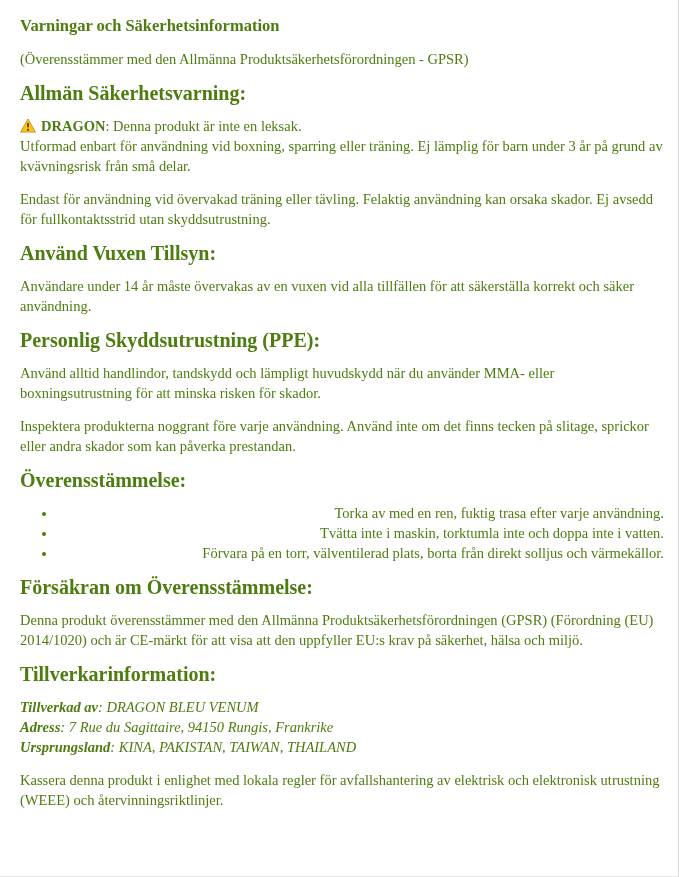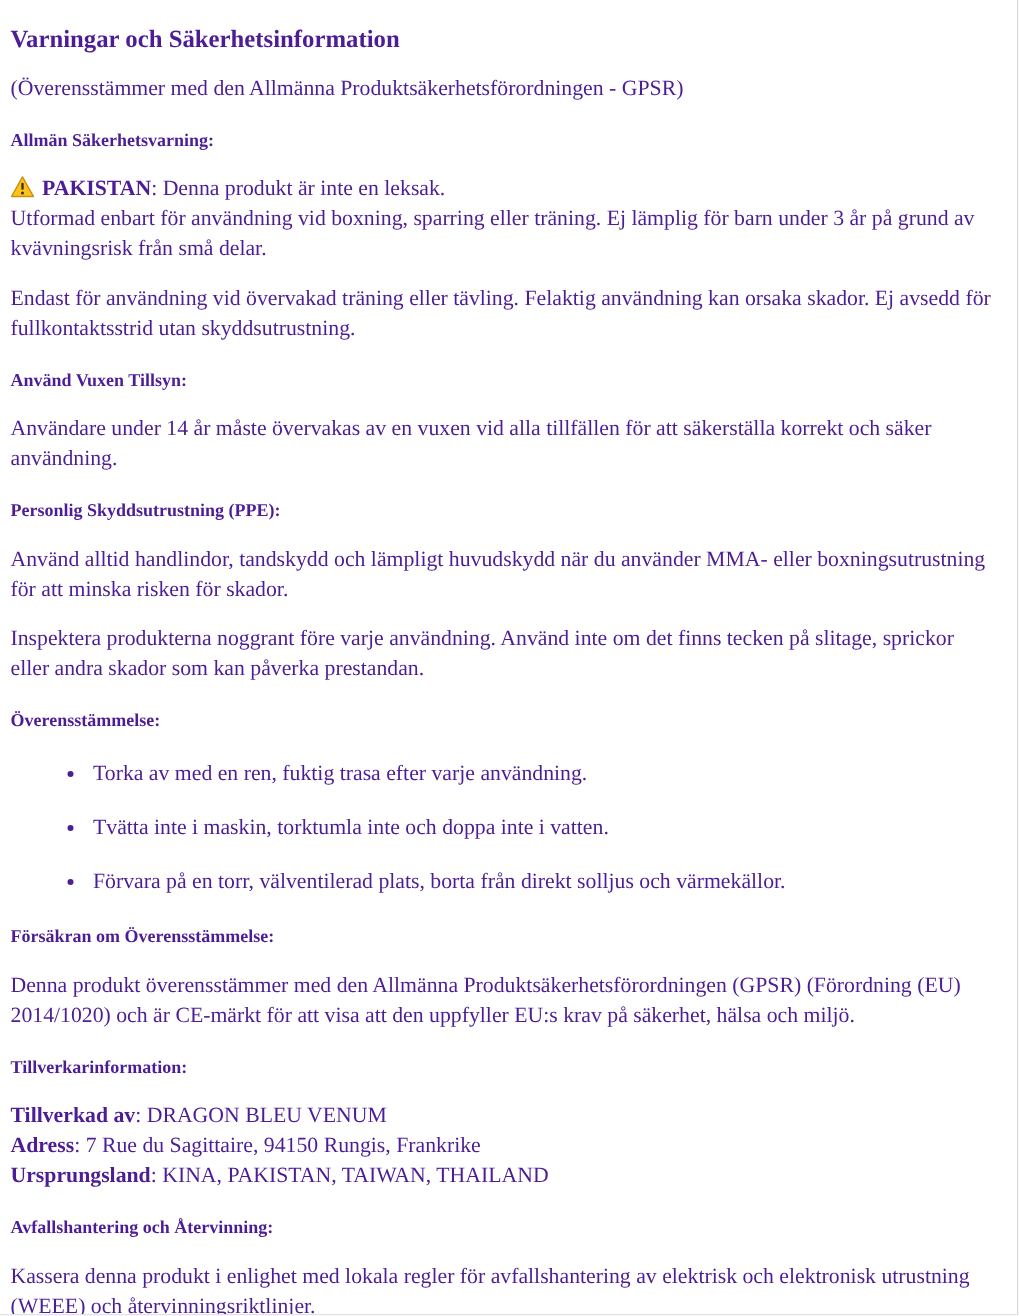--- a/index.html
+++ b/index.html
@@ -4,76 +4,76 @@
 <style>
   html, body { margin: 0; padding: 0; background: #ffffff; }
   .page {
     position: relative;
     width: 679px;
     height: 877px;
     box-sizing: border-box;
     background: #ffffff;
     border-right: 1px solid #d9d9d9;
     border-bottom: 1px solid #e4e4e4;
-    padding: 13px 14px 0 7px;
+    padding: 13px 14px 0 20px;
     overflow: hidden;
     font-family: "Liberation Serif", "DejaVu Serif", serif;
     font-size: 14.5px;
     line-height: 20px;
-    color: #4c1d95;
+    color: #4d7c0f;
   }
   .doc-title {
     font-size: 16.5px;
     line-height: 21px;
     font-weight: bold;
     margin: 2px 0 13px 0;
   }
   .para { margin: 13px 0; }
   .heading {
     font-weight: bold;
-    font-size: 12px;
+    font-size: 20px;
     margin: 14px 0 13px 0;
   }
   .heading.tight { margin-top: 14px; }
   .blockline { display: block; }
   .warn-icon {
     display: inline-block;
     vertical-align: -2px;
     margin-right: 5px;
     line-height: 0;
   }
   ul.bullets {
     margin: 13px 0 0 0;
     padding-left: 37px;
     list-style: disc outside;
   }
-  ul.bullets li { margin: 16px; padding-left: 2px; }
+  ul.bullets li { margin: 0; padding-left: 2px; text-align: right; }
   .mfr-rows { margin: 13px 0; }
-  .mfr-row { display: block; }
+  .mfr-row { display: block; font-style: italic; }
   b, strong { font-weight: bold; }
 </style>
 </head>
 <body>
 
 <div class="page">
 
   <h1 class="doc-title">Varningar och Säkerhetsinformation</h1>
 
   <p class="para">(Överensstämmer med den Allmänna Produktsäkerhetsförordningen - GPSR)</p>
 
   <h2 class="heading">Allmän Säkerhetsvarning:</h2>
   <p class="para">
     <span class="blockline">
       <span class="warn-icon">
         <svg width="16" height="15" viewBox="0 0 24 22" aria-hidden="true">
           <path d="M12 1.2 L23 20.8 H1 Z" fill="#fec21d" stroke="#c9920a" stroke-width="1.4" stroke-linejoin="round"></path>
           <rect x="10.85" y="7" width="2.3" height="7" rx="1.1" fill="#392b00"></rect>
           <circle cx="12" cy="17.2" r="1.5" fill="#392b00"></circle>
         </svg>
-      </span><strong>PAKISTAN</strong><span>: Denna produkt är inte en leksak.</span>
+      </span><strong>DRAGON</strong><span>: Denna produkt är inte en leksak.</span>
     </span>
     <span class="blockline">Utformad enbart för användning vid boxning, sparring eller träning. Ej lämplig för barn under 3 år på grund av kvävningsrisk från små delar.</span>
   </p>
 
   <p class="para">Endast för användning vid övervakad träning eller tävling. Felaktig användning kan orsaka skador. Ej avsedd för fullkontaktsstrid utan skyddsutrustning.</p>
 
   <h2 class="heading">Använd Vuxen Tillsyn:</h2>
   <p class="para">Användare under 14 år måste övervakas av en vuxen vid alla tillfällen för att säkerställa korrekt och säker användning.</p>
 
   <h2 class="heading">Personlig Skyddsutrustning (PPE):</h2>
@@ -91,16 +91,15 @@
   <h2 class="heading tight">Försäkran om Överensstämmelse:</h2>
   <p class="para">Denna produkt överensstämmer med den Allmänna Produktsäkerhetsförordningen (GPSR) (Förordning (EU) 2014/1020) och är CE-märkt för att visa att den uppfyller EU:s krav på säkerhet, hälsa och miljö.</p>
 
   <h2 class="heading">Tillverkarinformation:</h2>
   <div class="mfr-rows">
     <span class="mfr-row"><strong>Tillverkad av</strong><span>: DRAGON BLEU VENUM</span></span>
     <span class="mfr-row"><strong>Adress</strong><span>: 7 Rue du Sagittaire, 94150 Rungis, Frankrike</span></span>
     <span class="mfr-row"><strong>Ursprungsland</strong><span>: KINA, PAKISTAN, TAIWAN, THAILAND</span></span>
   </div>
 
-  <h2 class="heading">Avfallshantering och Återvinning:</h2>
   <p class="para">Kassera denna produkt i enlighet med lokala regler för avfallshantering av elektrisk och elektronisk utrustning (WEEE) och återvinningsriktlinjer.</p>
 
 </div>
 
 </body></html>

